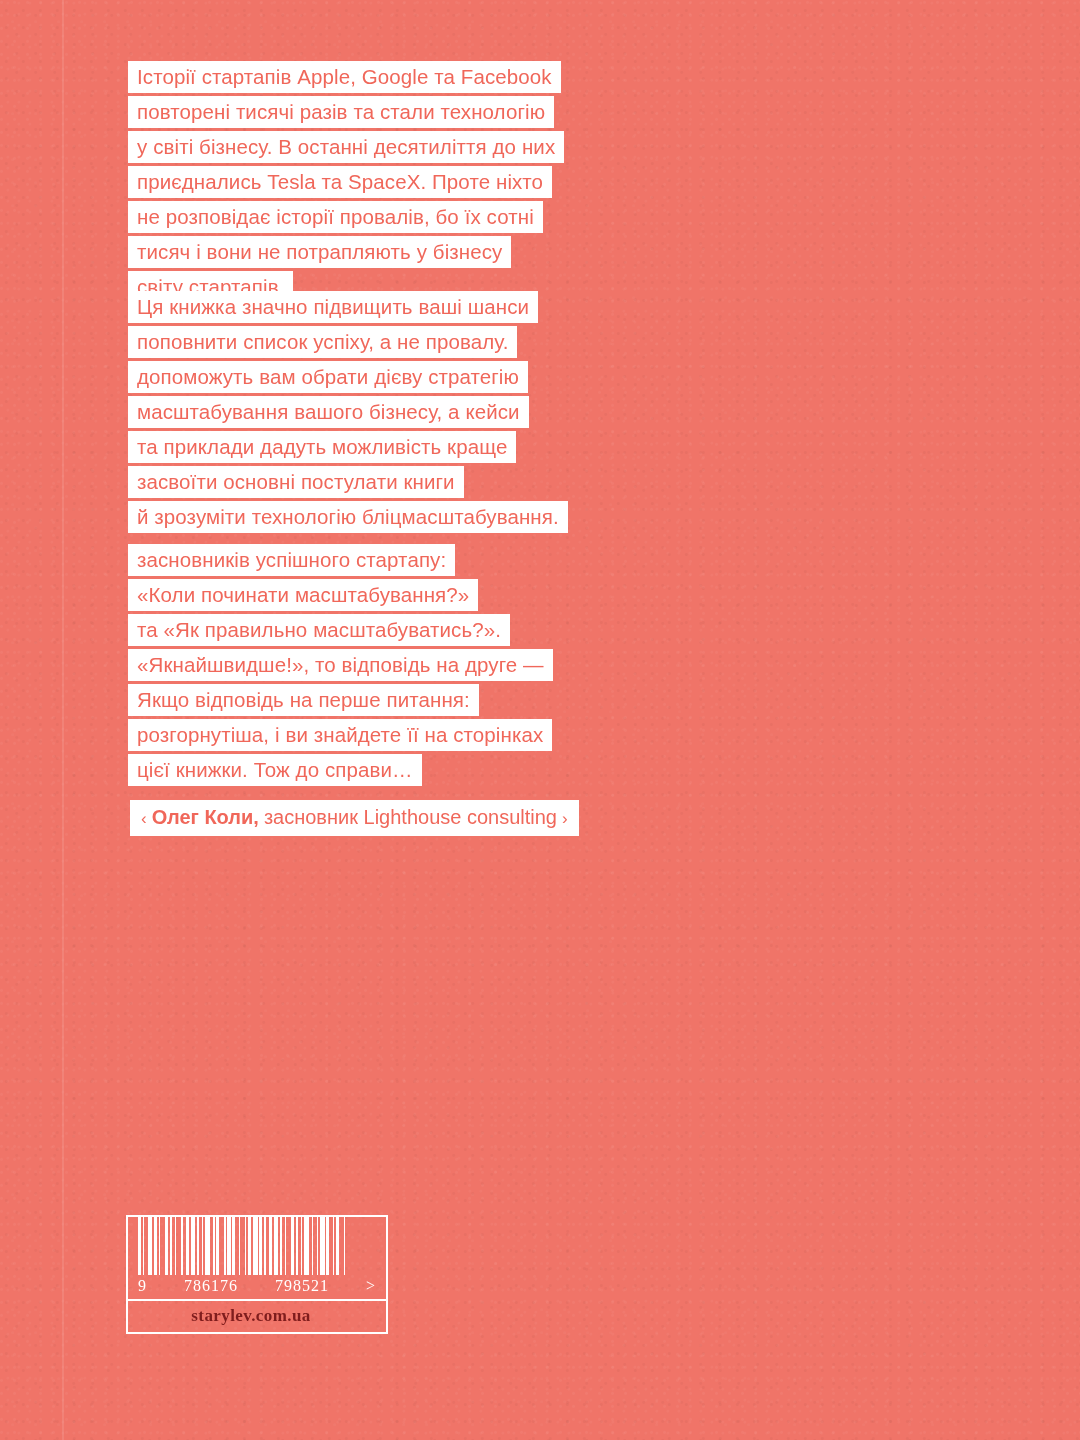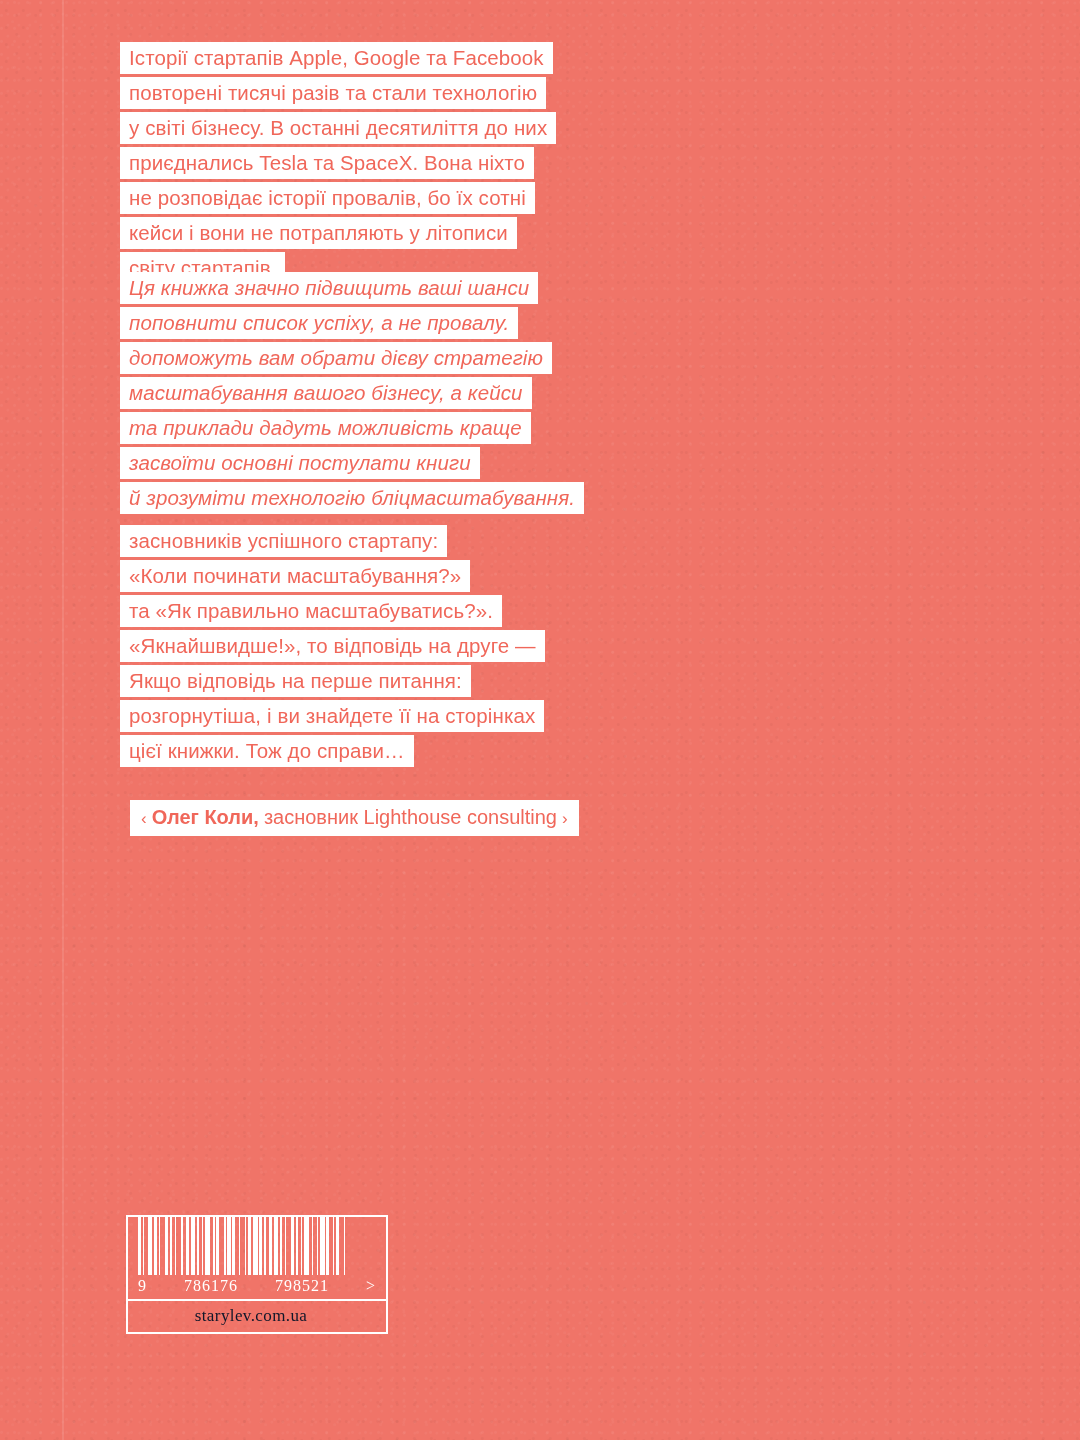--- a/index.html
+++ b/index.html
@@ -36,37 +36,38 @@
     background: rgba(255,255,255,0.10);
   }
 
   .page {
     position: absolute;
     inset: 0;
   }
 
   .blurb {
     position: absolute;
-    left: 120px;
+    left: 128px;
     width: 540px;
+    margin-top: 19px;
   }
   .blurb .line {
     display: table;
     background: #ffffff;
     color: #f0675a;
     font-size: 20.5px;
     line-height: 22px;
     padding: 5px 9px 5px 9px;
     margin: 0 0 3px 0;
     white-space: pre;
     letter-spacing: .1px;
   }
 
   #para1 { top: 42px; }
-  #para2 { top: 272px; font-style: italic; }
+  #para2 { top: 272px; }
   #para3 { top: 525px; }
 
   .attribution {
     position: absolute;
     left: 130px;
     top: 800px;
     background: #ffffff;
     padding: 6px 11px 7px 11px;
     display: inline-flex;
     align-items: baseline;
@@ -121,42 +122,43 @@
     justify-content: space-between;
     color: #ffffff;
     font-family: "Liberation Serif", serif;
     font-size: 16px;
     padding: 0 10px 4px 10px;
     letter-spacing: 1px;
   }
   .site-bar {
     border-top: 2px solid #ffffff;
     text-align: center;
-    color: #0f172a;
+    color: #7f1d1d;
     font-family: "Liberation Serif", serif;
     font-size: 17px;
     padding: 5px 12px 6px 0;
     letter-spacing: .4px;
+    font-weight: bold;
   }
 </style>
 </head>
 <body>
 
 <div class="noise"></div>
 <div class="cover-edge"></div>
 
 <div class="page">
 
   <div class="blurb" id="para1">
     <div class="line">Історії стартапів Apple, Google та Facebook</div>
     <div class="line">повторені тисячі разів та стали технологію</div>
     <div class="line">у світі бізнесу. В останні десятиліття до них</div>
-    <div class="line">приєднались Tesla та SpaceX. Вона ніхто</div>
+    <div class="line">приєднались Tesla та SpaceX. Проте ніхто</div>
     <div class="line">не розповідає історії провалів, бо їх сотні</div>
-    <div class="line">кейси і вони не потрапляють у літописи</div>
+    <div class="line">тисяч і вони не потрапляють у бізнесу</div>
     <div class="line">світу стартапів.</div>
   </div>
 
   <div class="blurb" id="para2">
     <div class="line">Ця книжка значно підвищить ваші шанси</div>
     <div class="line">поповнити список успіху, а не провалу.</div>
     <div class="line">допоможуть вам обрати дієву стратегію</div>
     <div class="line">масштабування вашого бізнесу, а кейси</div>
     <div class="line">та приклади дадуть можливість краще</div>
     <div class="line">засвоїти основні постулати книги</div>

